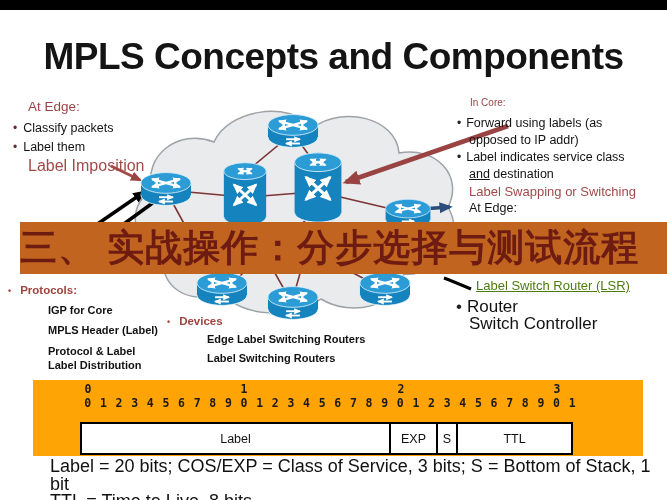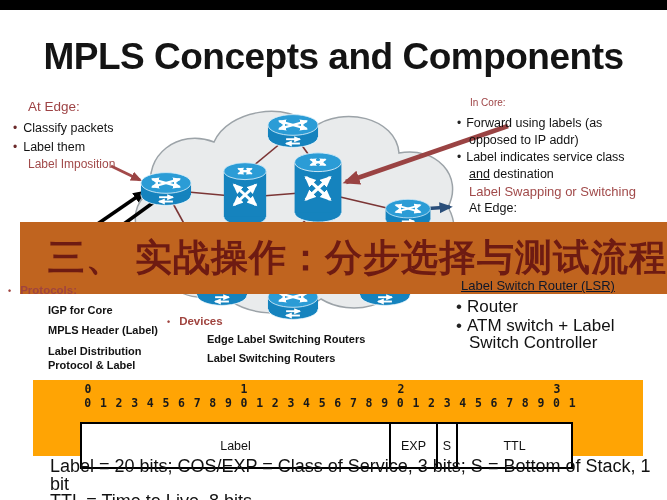--- a/index.html
+++ b/index.html
@@ -13,68 +13,68 @@
   #title {
     position:absolute; left:0; top:36px; width:667px; text-align:center;
     font-size:37px; font-weight:600; letter-spacing:-0.5px; color:#141414; z-index:10;
   }
   
   #at-edge { position:absolute; left:13px; top:99px; width:170px; z-index:10; }
   #at-edge .head { margin-left:15px; font-size:13.5px; color:#9e4345; margin-bottom:5px; }
   .blist { list-style:none; }
   .blist li { display:flex; font-size:12.5px; color:#121212; line-height:18.5px; }
   .blist li::before { content:"•"; color:#6b2a2a; margin-right:6px; font-size:12px; }
-  #at-edge .note { margin-left:15px; margin-top:1px; font-size:12px; color:#a14a4a; }
+  #at-edge .note { margin-left:15px; margin-top:1px; font-size:16px; color:#a14a4a; }
   
   #in-core { position:absolute; left:457px; top:97px; width:208px; z-index:10; }
   #in-core .head { margin-left:13px; font-size:10px; color:#9e4345; margin-bottom:7px; }
   #in-core .line { font-size:12.5px; color:#121212; line-height:17px; }
   #in-core .b::before { content:"•"; color:#222; margin-right:5px; font-size:12px; }
   #in-core .ind { margin-left:12px; }
   #in-core .note { margin-left:12px; font-size:13px; color:#a14a4a; line-height:17px; }
   .u { text-decoration:underline; }
   
   #lsr { position:absolute; left:456px; top:278px; width:212px; z-index:10; }
-  #lsr .head { margin-left:5px; font-size:13px; color:#0f172a; text-decoration:underline; margin-bottom:5px; }
+  #lsr .head { margin-left:20px; font-size:13px; color:#4d7c0f; text-decoration:underline; margin-bottom:5px; }
   #lsr .line { font-size:17px; color:#121212; line-height:17px; }
   #lsr .b::before { content:"•"; color:#222; margin-right:5px; }
   #lsr .ind { margin-left:13px; }
   #lsr .gap { margin-top:2px; }
   
   #protocols { position:absolute; left:8px; top:284px; width:175px; z-index:10; }
   .mini-head { display:flex; align-items:baseline; font-size:11.5px; font-weight:bold; color:#a0443f; }
   .mini-head::before { content:"•"; color:#a0443f; font-size:9px; margin-right:9px; }
   #protocols .items { margin-left:40px; margin-top:8px; }
   .mini-item { font-size:11px; font-weight:bold; color:#121212; }
   #protocols .mini-item { margin-bottom:8px; }
   #protocols .mini-item.tight { margin-bottom:0; line-height:14px; }
   
   #devices { position:absolute; left:167px; top:315px; width:220px; z-index:10; }
   #devices .items { margin-left:40px; margin-top:6px; }
   #devices .mini-item { margin-bottom:7px; }
   
   #banner {
-    position:absolute; left:20px; top:222px; width:647px; height:72px;
-    background:#c0641f; z-index:5; display:flex; align-items:center; justify-content:flex-end;
+    position:absolute; left:20px; top:222px; width:647px; height:52px;
+    background:#c0641f; z-index:5; display:flex; align-items:center; justify-content:flex-start;
   }
   #banner .txt {
     font-size:37px; font-weight:bold; color:#6e1b12; letter-spacing:1px;
     white-space:nowrap; font-family:"Liberation Sans","DejaVu Sans",sans-serif;
   }
   
   #diagram { position:absolute; left:0; top:0; z-index:1; }
   
   #panel { position:absolute; left:33px; top:380px; width:610px; height:76px; background:#ffa404; z-index:2; }
   .decade { position:absolute; top:2px; transform:translateX(-50%);
     font-family:"DejaVu Sans Mono",monospace; font-size:11.5px; font-weight:bold; color:#1a1a1a; }
   #bit-row { position:absolute; left:47px; top:16px; width:500px; display:flex; }
   #bit-row span { flex:1; text-align:center; font-family:"DejaVu Sans Mono",monospace;
     font-size:11.5px; font-weight:bold; color:#1a1a1a; }
   #field-table {
-    position:absolute; left:47px; top:42px; width:493px; height:47px;
+    position:absolute; left:47px; top:42px; width:493px; height:33px;
     display:flex; background:#fff; border:2px solid #000;
   }
   .cell { display:flex; align-items:center; justify-content:center;
     font-size:12.5px; color:#111; }
   .cell + .cell { border-left:2px solid #000; }
   #cell-label { width:307px; } #cell-exp { width:47px; } #cell-s { width:20px; } #cell-ttl { flex:1; }
   
   #caption { position:absolute; left:50px; top:458px; z-index:2; font-size:18px; color:#111; line-height:17.5px; }
 </style>
 </head>
@@ -186,37 +186,36 @@
 
   <div id="banner">
     <div class="txt">三、 实战操作：分步选择与测试流程</div>
   </div>
 
   <div id="protocols" class="layer-text">
     <div class="mini-head">Protocols:</div>
     <div class="items">
       <div class="mini-item">IGP for Core</div>
       <div class="mini-item">MPLS Header (Label)</div>
+      <div class="mini-item tight">Protocol &amp; Label</div>
       <div class="mini-item tight">Label Distribution</div>
-      <div class="mini-item tight">Protocol &amp; Label</div>
     </div>
   </div>
 
   <div id="devices" class="layer-text">
     <div class="mini-head">Devices</div>
     <div class="items">
       <div class="mini-item">Edge Label Switching Routers</div>
       <div class="mini-item">Label Switching Routers</div>
     </div>
   </div>
 
   <div id="lsr" class="layer-text">
     <div class="head">Label Switch Router (LSR)</div>
     <div class="line b">Router</div>
-    <div class="line b gap">ATM switch + Label</div>
     <div class="line ind">Switch Controller</div>
   </div>
 
   <div id="panel">
     <span class="decade" style="left:55px">0</span>
     <span class="decade" style="left:211px">1</span>
     <span class="decade" style="left:368px">2</span>
     <span class="decade" style="left:524px">3</span>
 
     <div id="bit-row">

